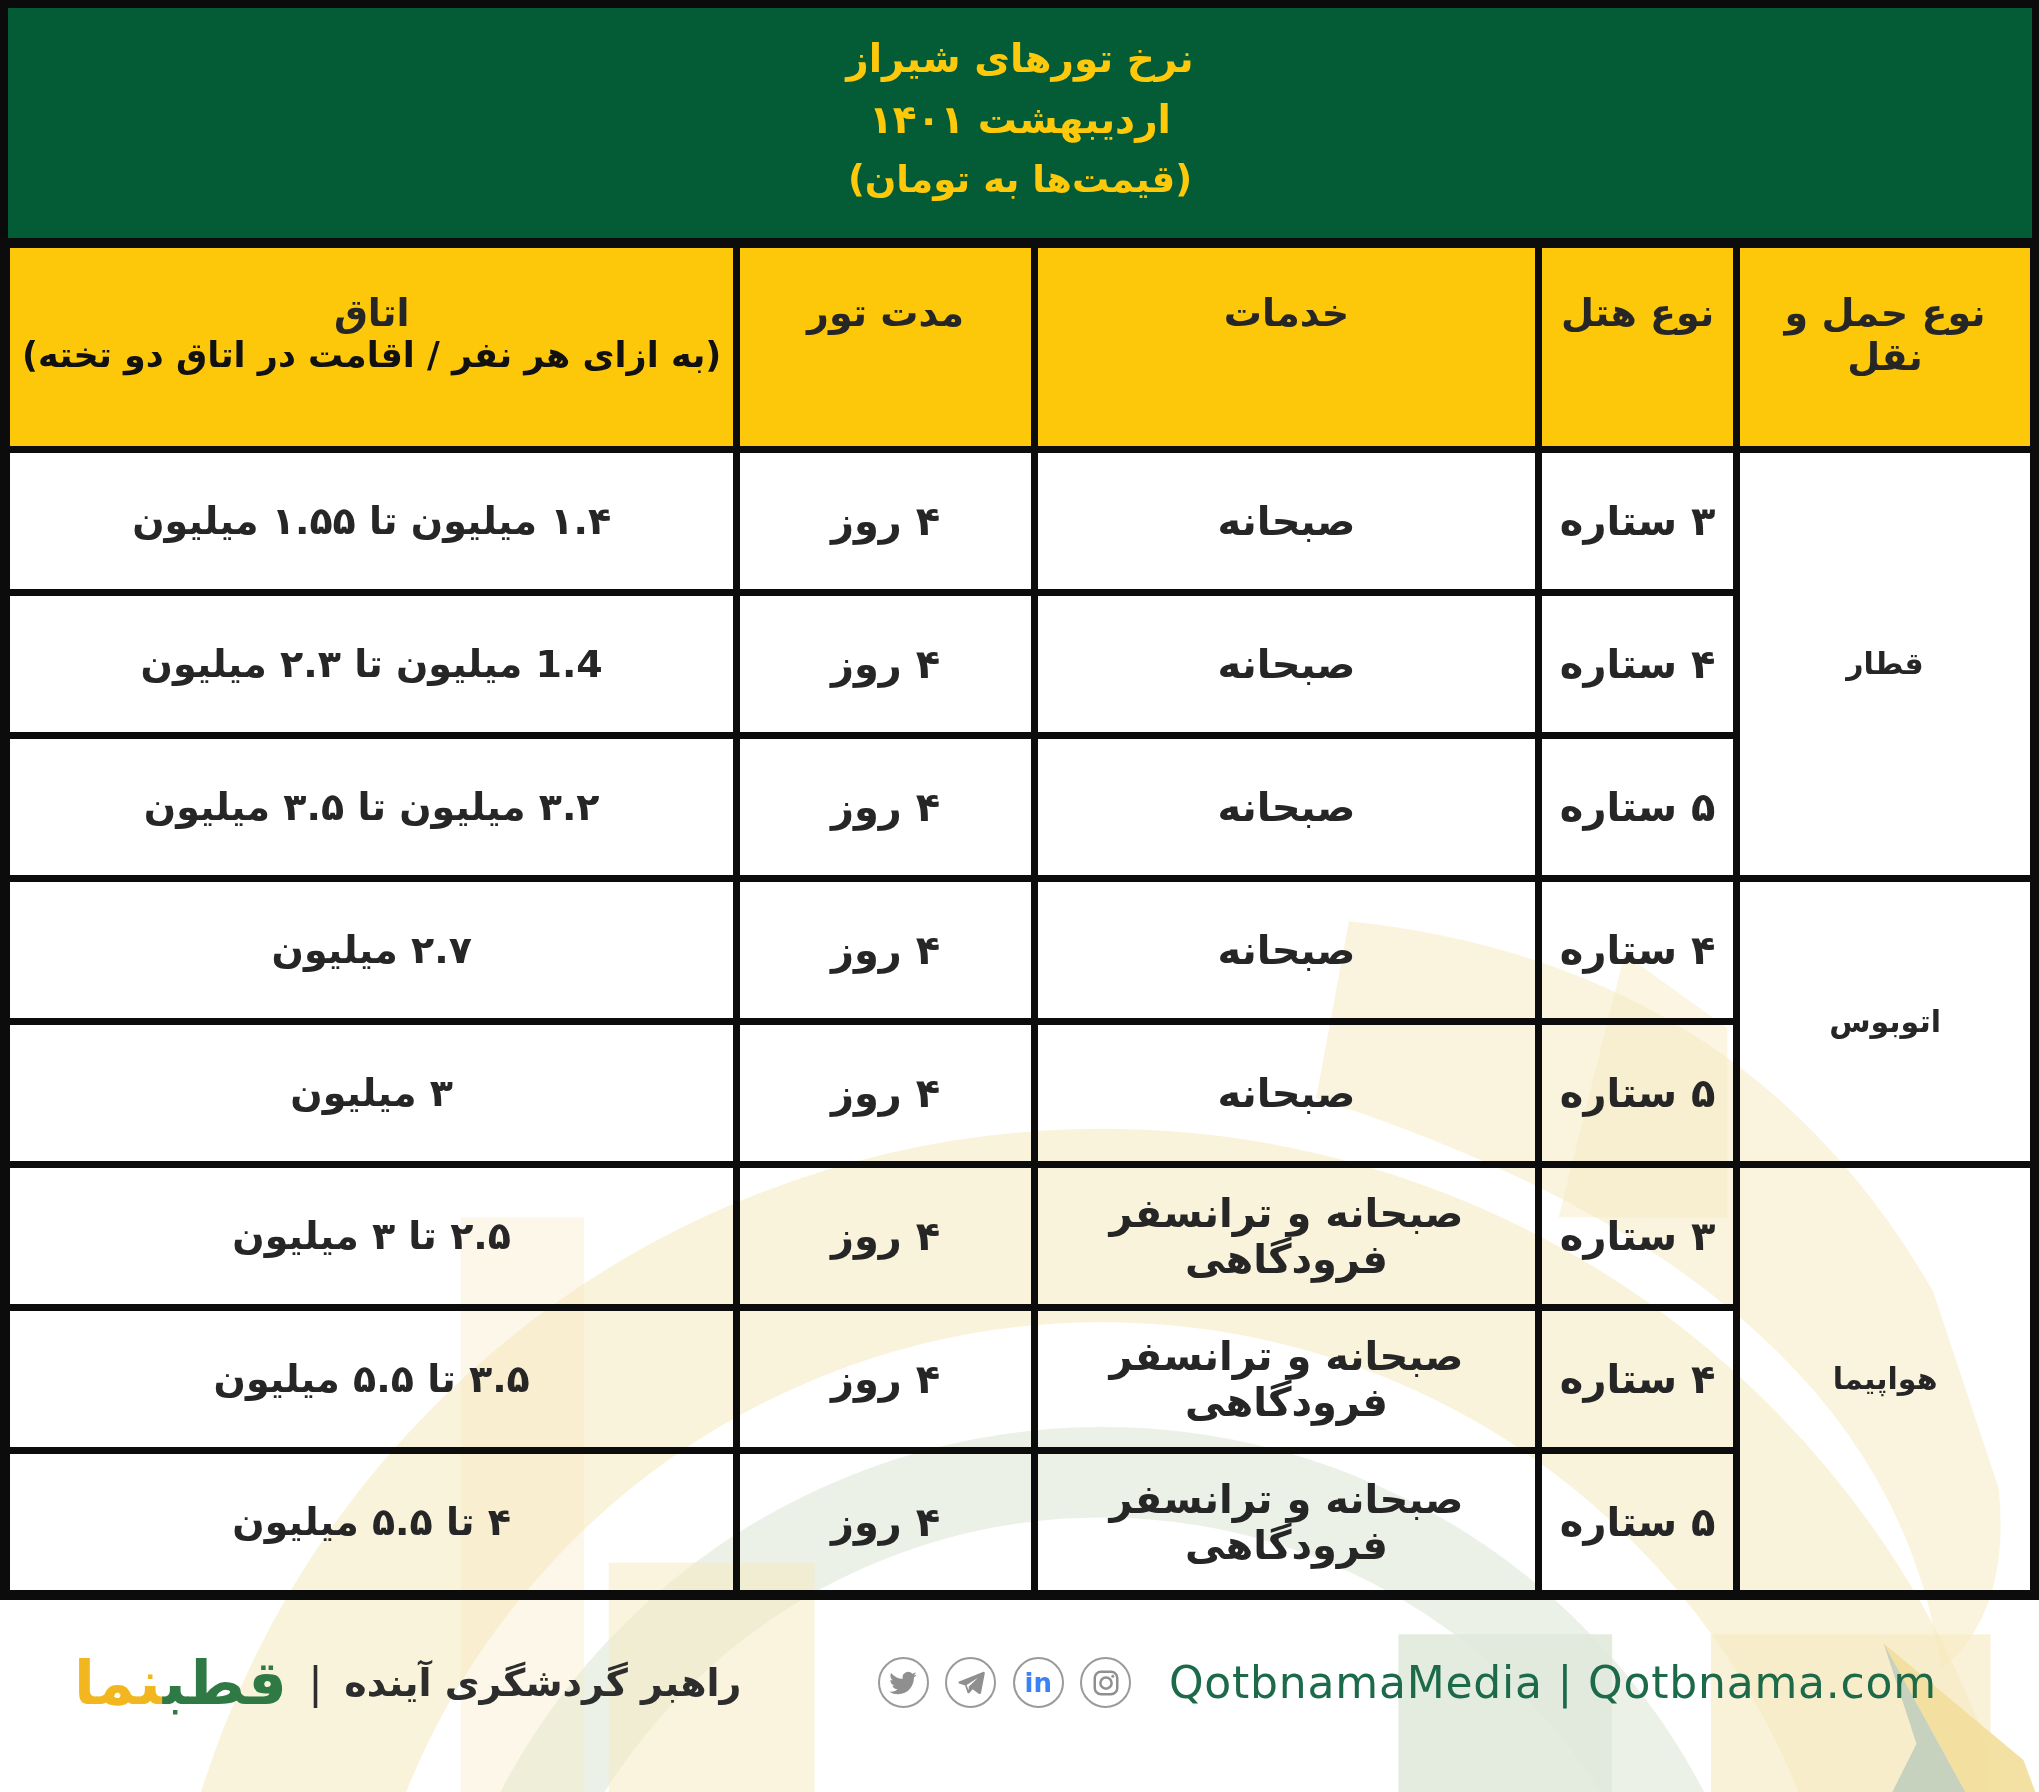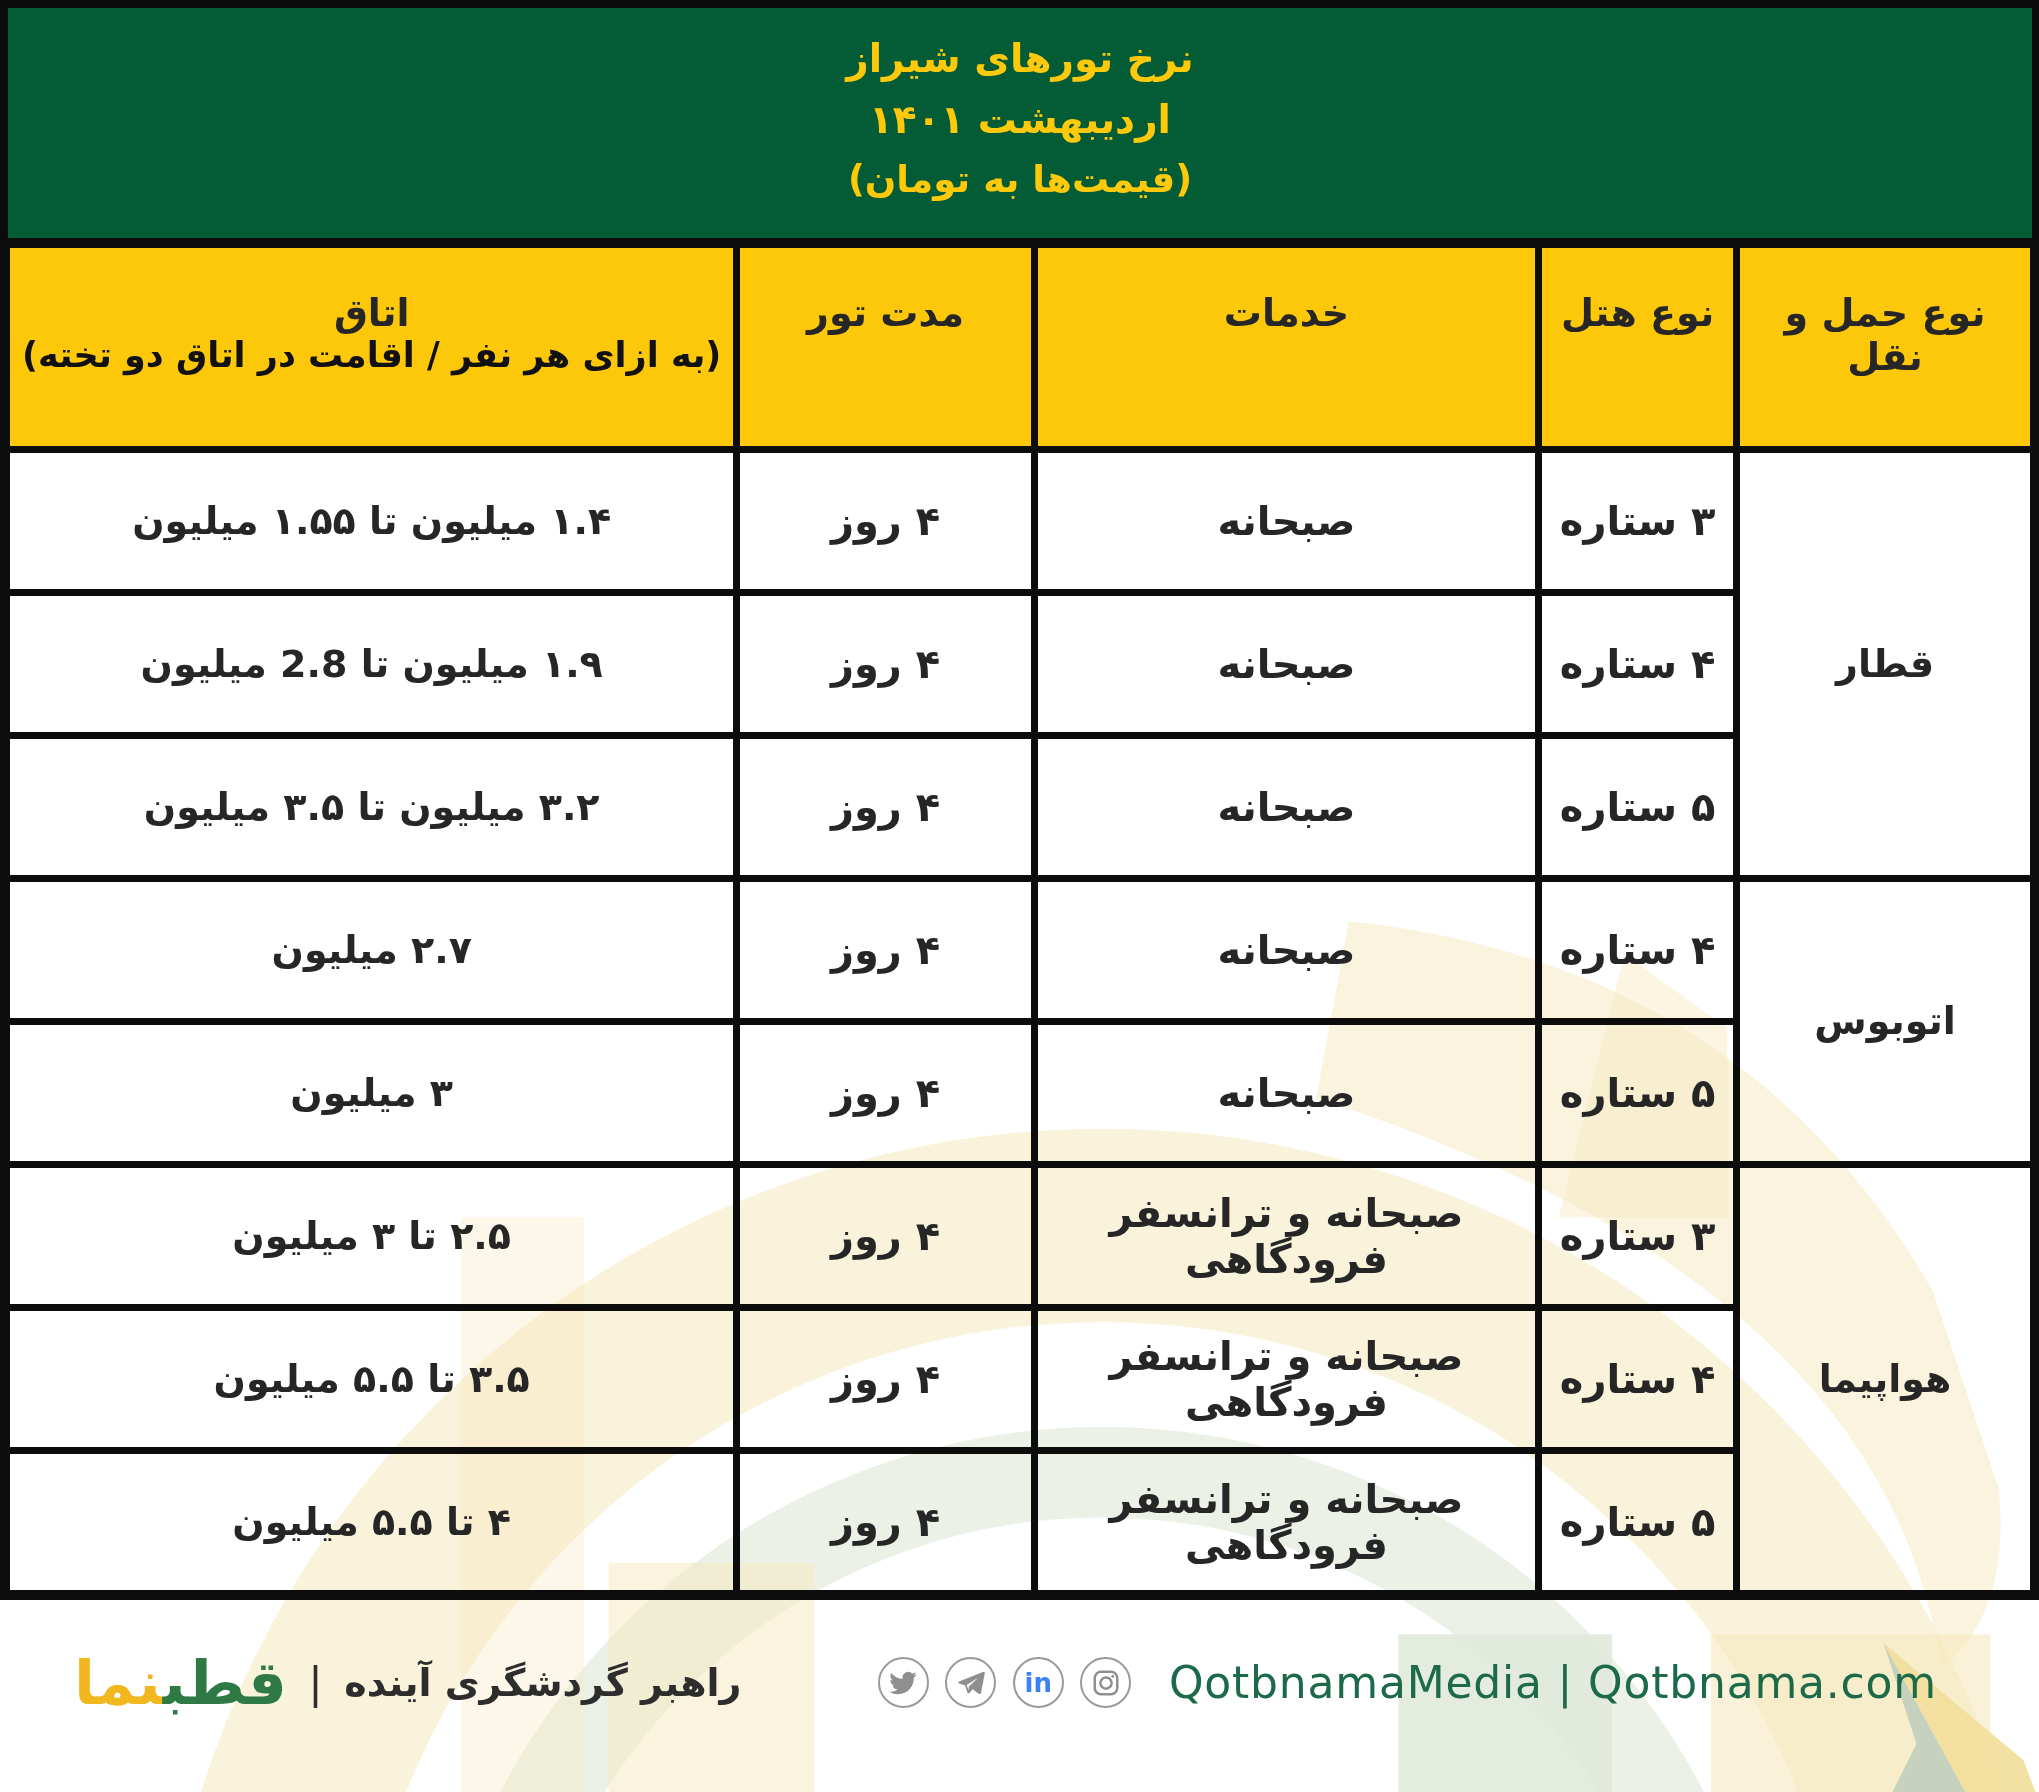--- a/index.html
+++ b/index.html
@@ -75,21 +75,21 @@
     font-weight: 700;
     color: #111111;
   }
   td.cell {
     font-size: 40px;
     height: 134px;
     background: transparent;
     vertical-align: middle;
   }
   td.price-cell { font-size: 38px; }
-  td.transport-cell { font-size: 38px; color: #1f1f1f; }
+  td.transport-cell { font-size: 30px; color: #1f1f1f; }
 
   
   .footer {
     height: 166px;
     display: flex;
     align-items: center;
     justify-content: space-between;
     padding: 0 103px 0 74px;
     box-sizing: border-box;
     direction: ltr;
@@ -213,21 +213,21 @@
           <td class="cell transport-cell" rowspan="3">قطار</td>
           <td class="cell">۳ ستاره</td>
           <td class="cell">صبحانه</td>
           <td class="cell">۴ روز</td>
           <td class="cell price-cell">۱.۴ میلیون  تا ۱.۵۵ میلیون</td>
         </tr>
         <tr>
           <td class="cell">۴ ستاره</td>
           <td class="cell">صبحانه</td>
           <td class="cell">۴ روز</td>
-          <td class="cell price-cell">۱.۹ میلیون تا 2.8 میلیون</td>
+          <td class="cell price-cell">1.4 میلیون تا ۲.۳ میلیون</td>
         </tr>
         <tr>
           <td class="cell">۵ ستاره</td>
           <td class="cell">صبحانه</td>
           <td class="cell">۴ روز</td>
           <td class="cell price-cell">۳.۲ میلیون تا ۳.۵ میلیون</td>
         </tr>
 
         <tr>
           <td class="cell transport-cell" rowspan="2">اتوبوس</td>

